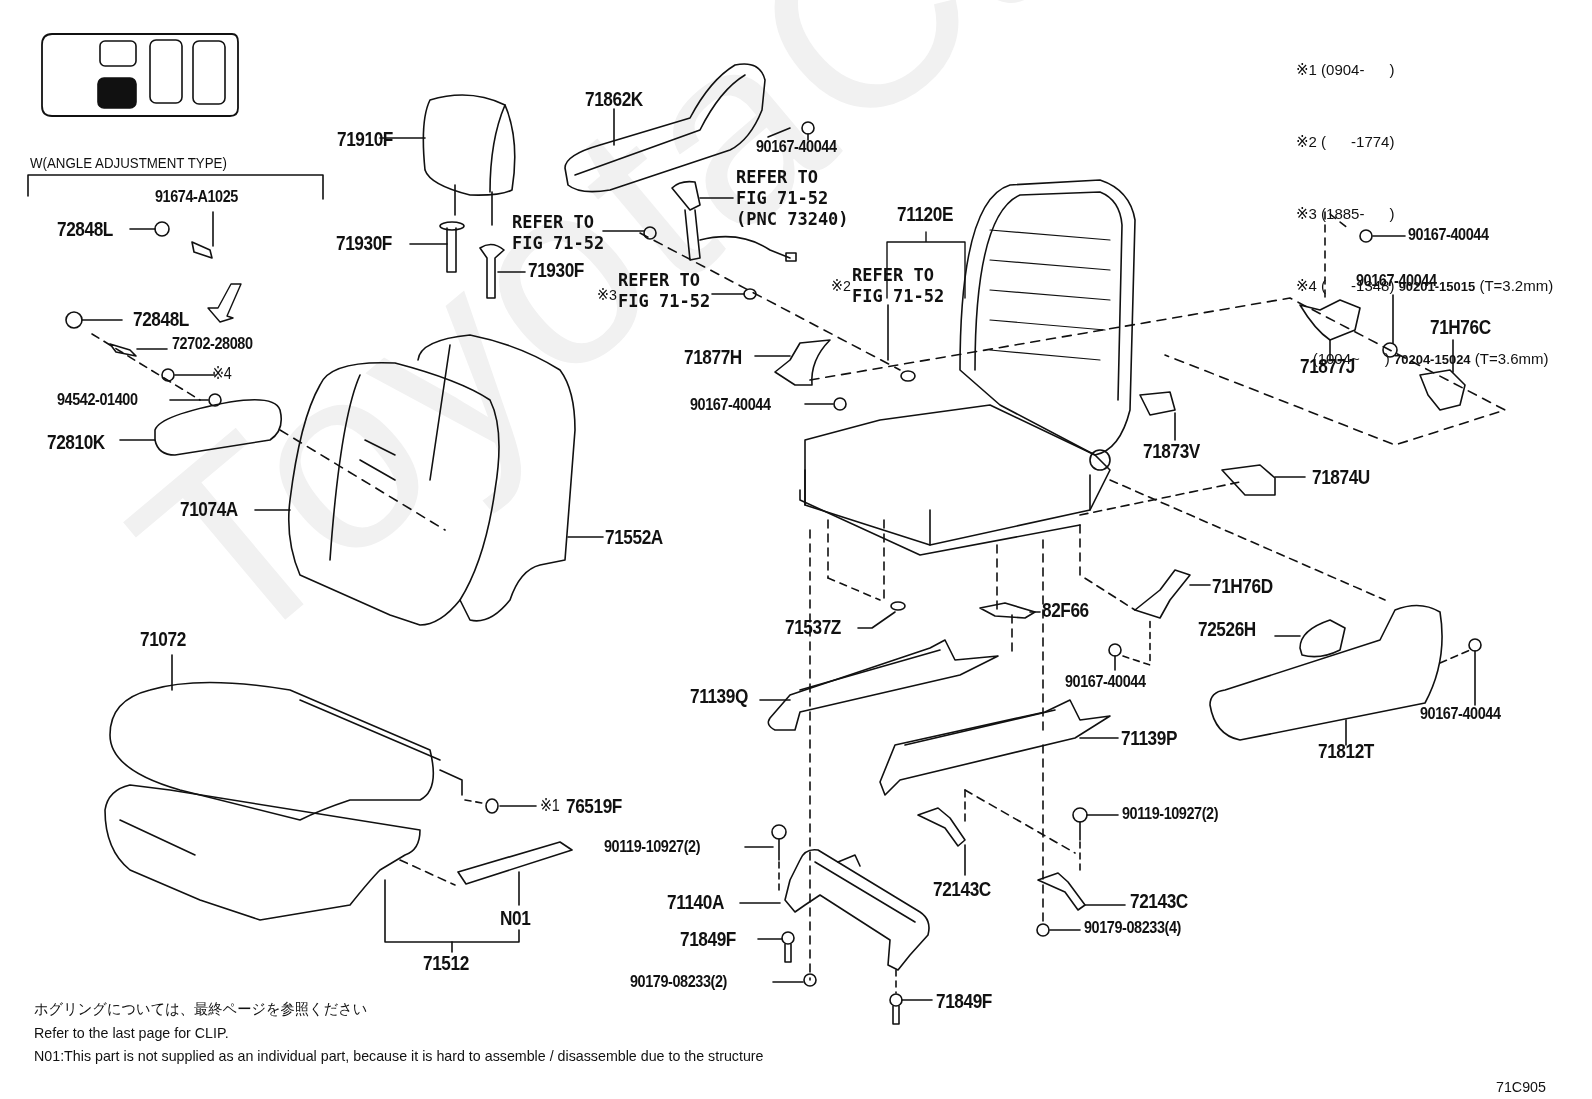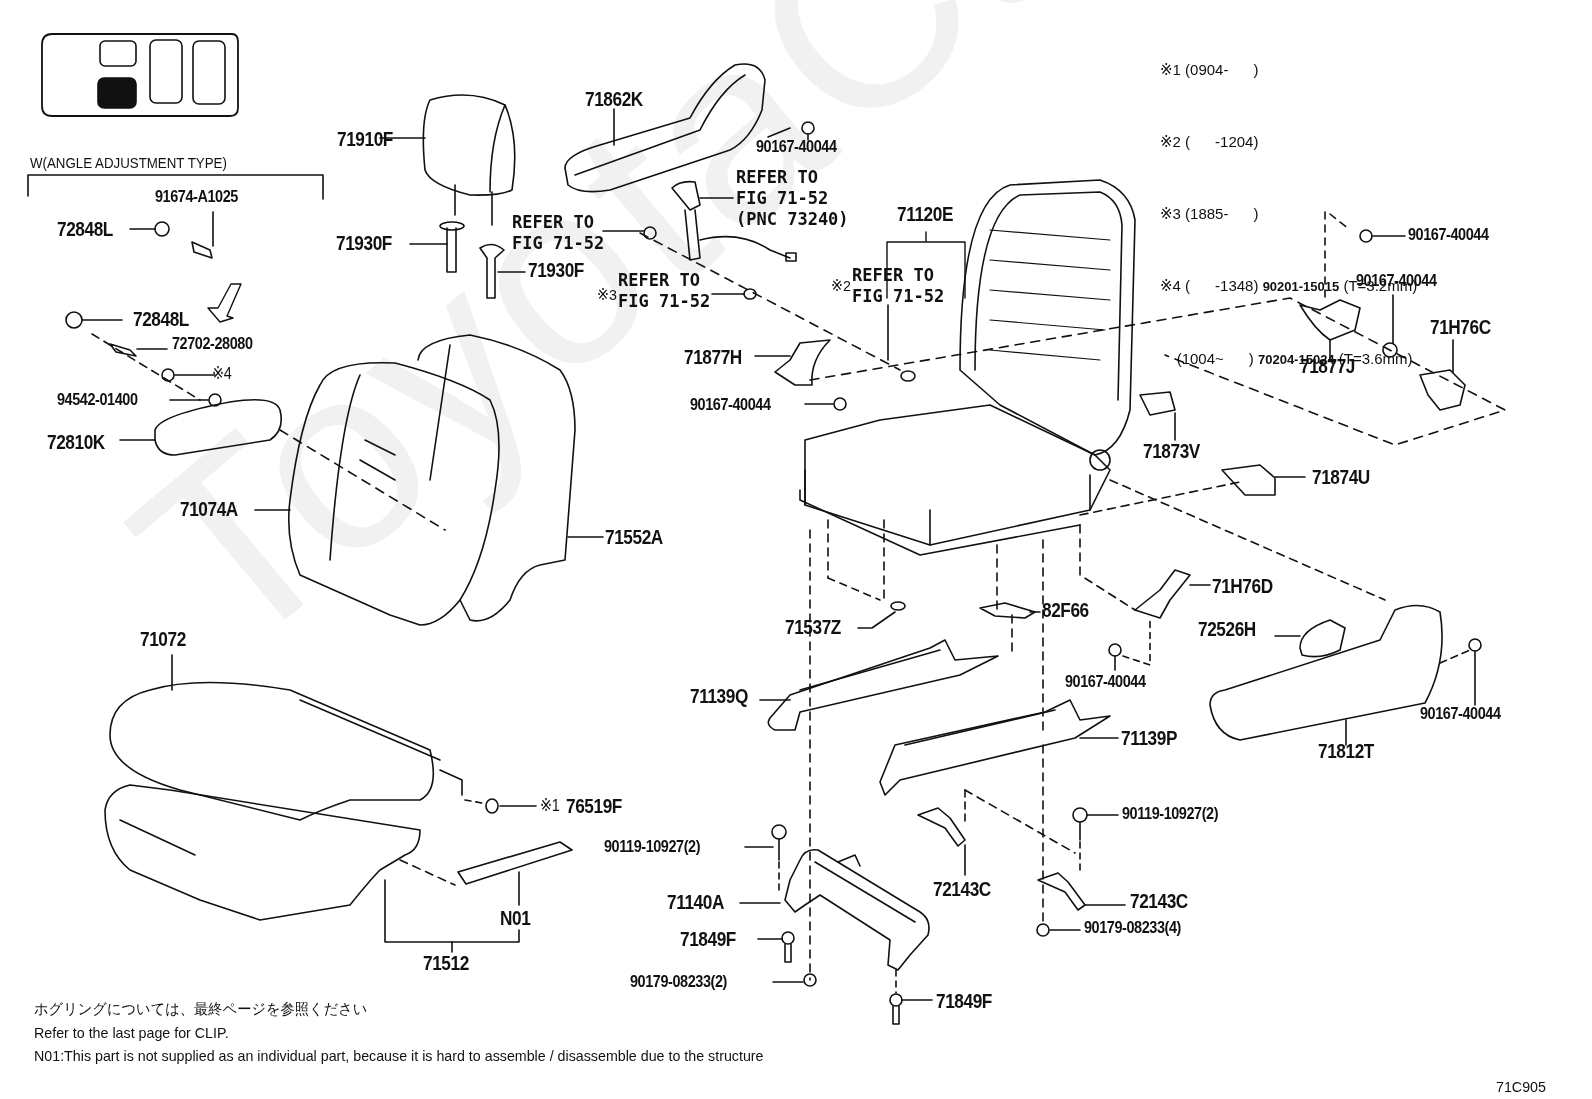--- a/index.html
+++ b/index.html
@@ -261,23 +261,23 @@
         <line x1="773" y1="982" x2="803" y2="982"></line>
     </g>
     <g>
       <circle cx="896" cy="1000" r="6"></circle>
         <path d="M893 1006 V1024 H899 V1006"></path>
       <line x1="902" y1="1000" x2="932" y2="1000"></line>
       <path d="M896 970 V993" stroke-dasharray="6 5"></path>
     </g>
   </svg>
 
-  <div class="legend" style="left:1160px; top:10px;">
+  <div class="legend" style="left:1296px; top:10px;">
     <div><span>※1</span> <span>(0904-      )</span></div>
-    <div><span>※2</span> <span>(      -1204)</span></div>
+    <div><span>※2</span> <span>(      -1774)</span></div>
     <div><span>※3</span> <span>(1885-      )</span></div>
     <div><span>※4</span> <span>(      -1348)</span> <b>90201-15015</b> <span>(T=3.2mm)</span></div>
     <div>    <span>(1004~      )</span> <b>70204-15024</b> <span>(T=3.6mm)</span></div>
   </div>
 
   <div class="note" style="left:30px; top:155px; font-size:14px;">W(ANGLE ADJUSTMENT TYPE)</div>
 
   <div class="lbl plabel" style="left:337px;top:128px;">71910F</div>
   <div class="lbl plabel" style="left:336px;top:232px;">71930F</div>
   <div class="lbl plabel" style="left:528px;top:259px;">71930F</div>

